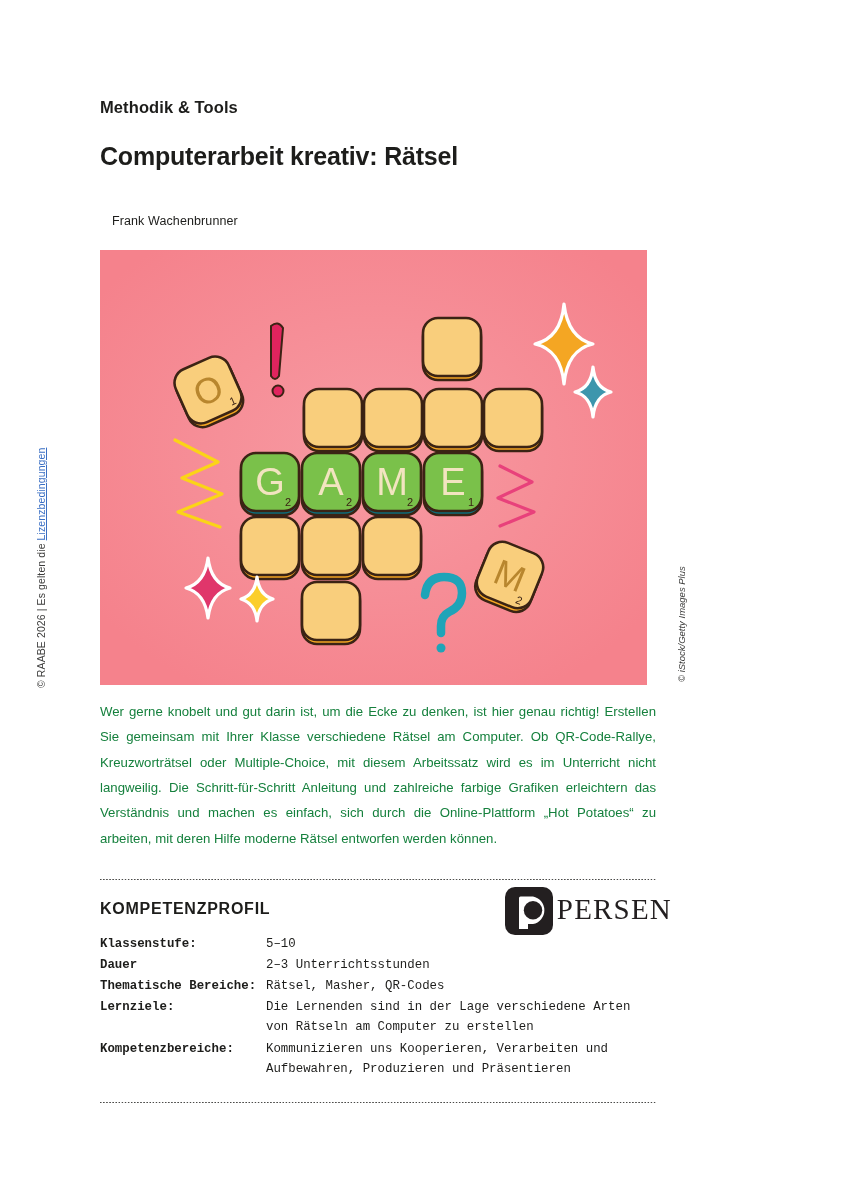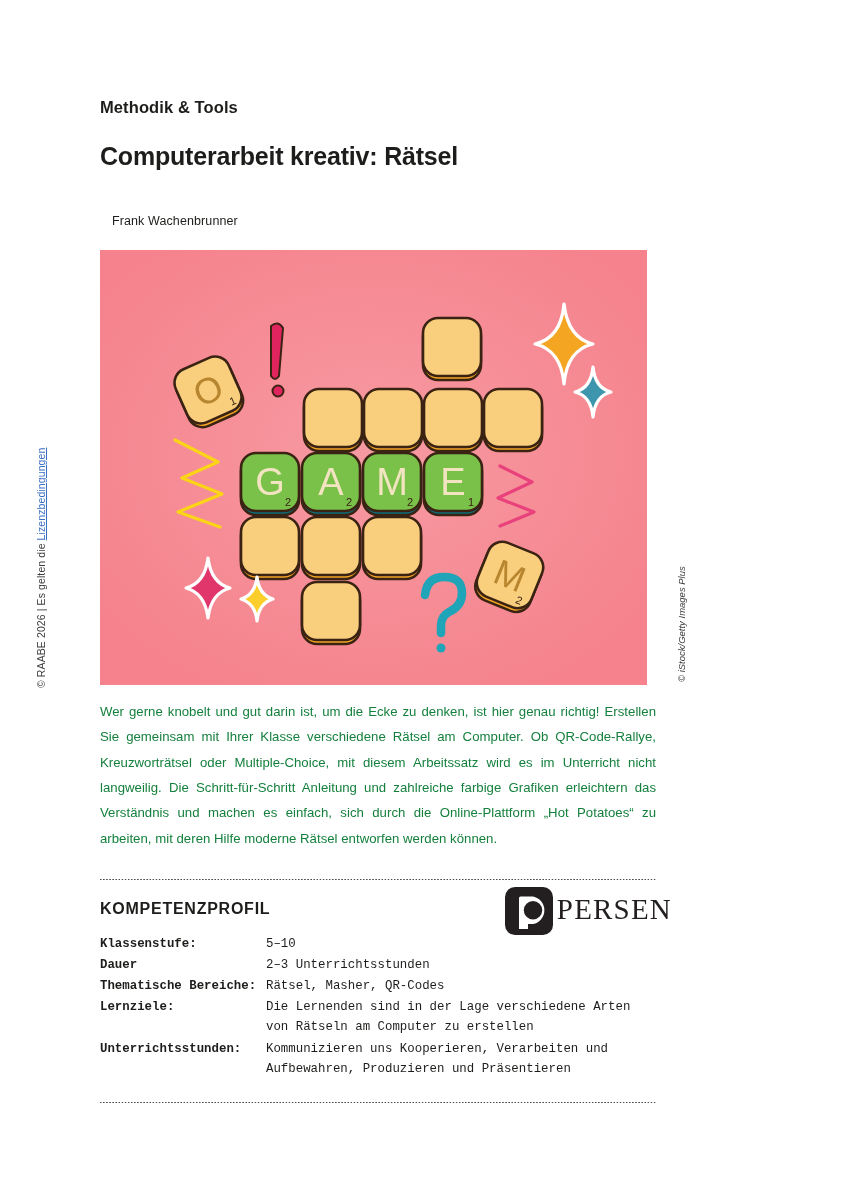--- a/index.html
+++ b/index.html
@@ -348,21 +348,21 @@
         </tr>
         <tr>
           <td class="label">Thematische Bereiche:</td>
           <td class="value">Rätsel, Masher, QR-Codes</td>
         </tr>
         <tr>
           <td class="label">Lernziele:</td>
           <td class="value">Die Lernenden sind in der Lage verschiedene Arten von Rätseln am Computer zu erstellen</td>
         </tr>
         <tr>
-          <td class="label">Unterrichtsstunden:</td>
+          <td class="label">Kompetenzbereiche:</td>
           <td class="value">Kommunizieren uns Kooperieren, Verarbeiten und Aufbewahren, Produzieren und Präsentieren</td>
         </tr>
       </tbody>
     </table>
   </div>
 
   <div class="divider bottom"></div>
 
 </div>
 

